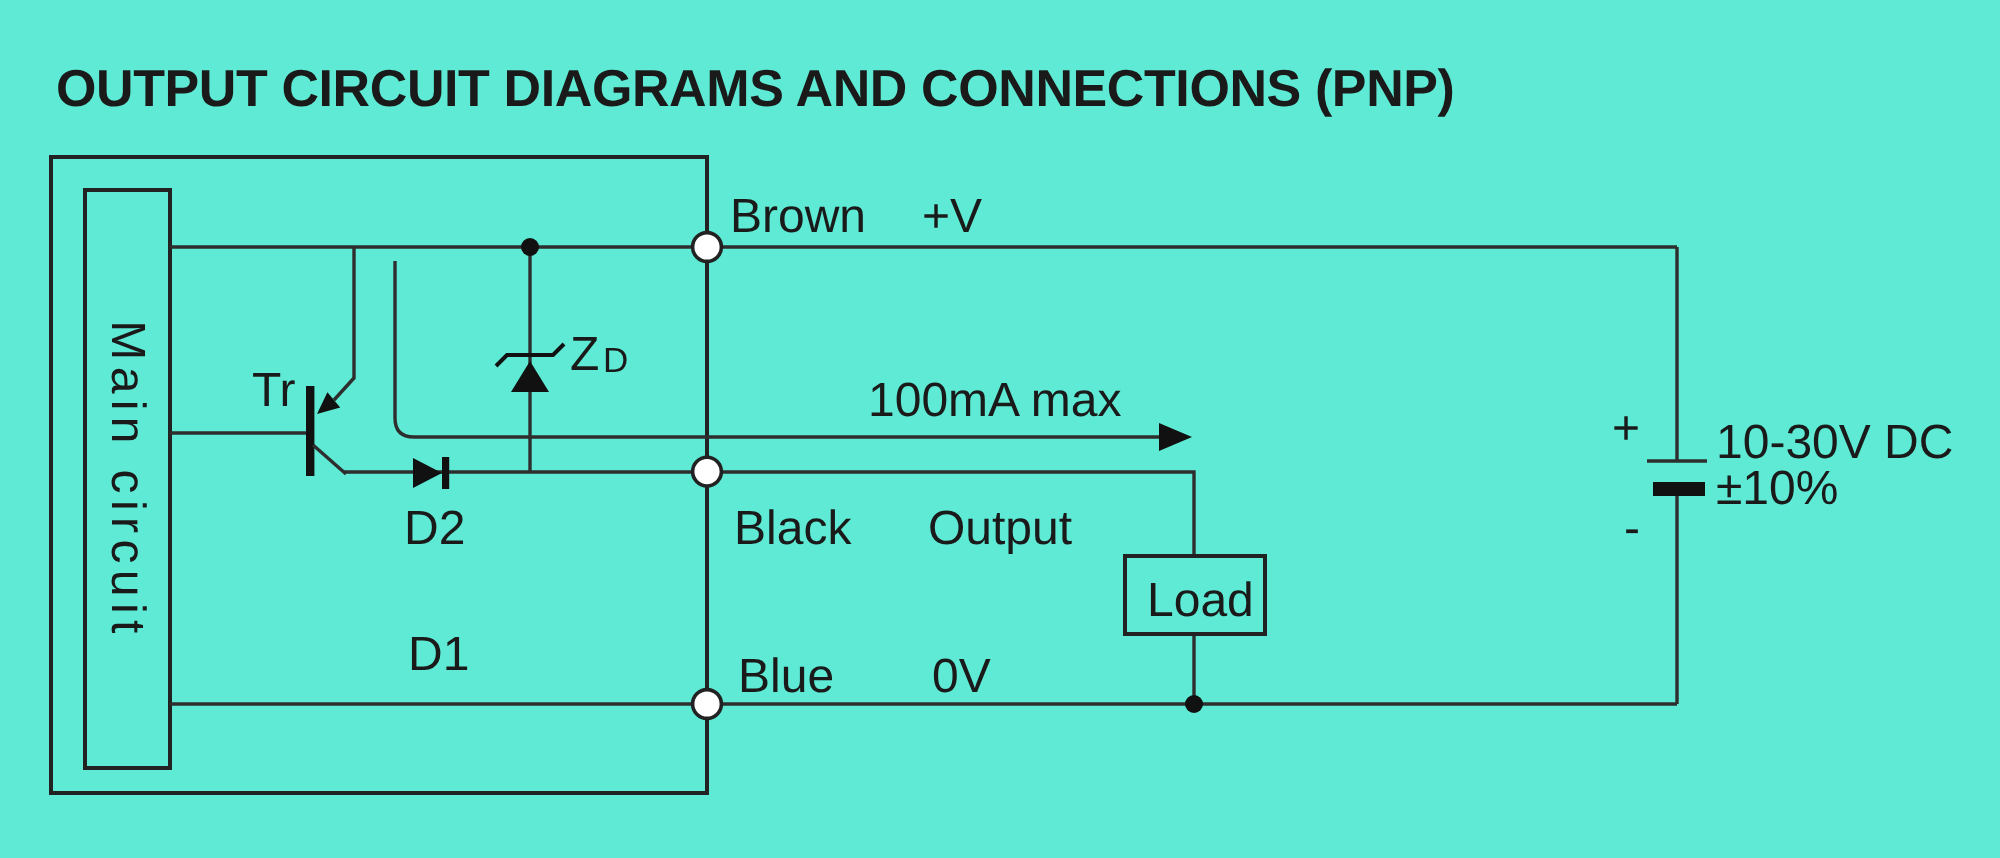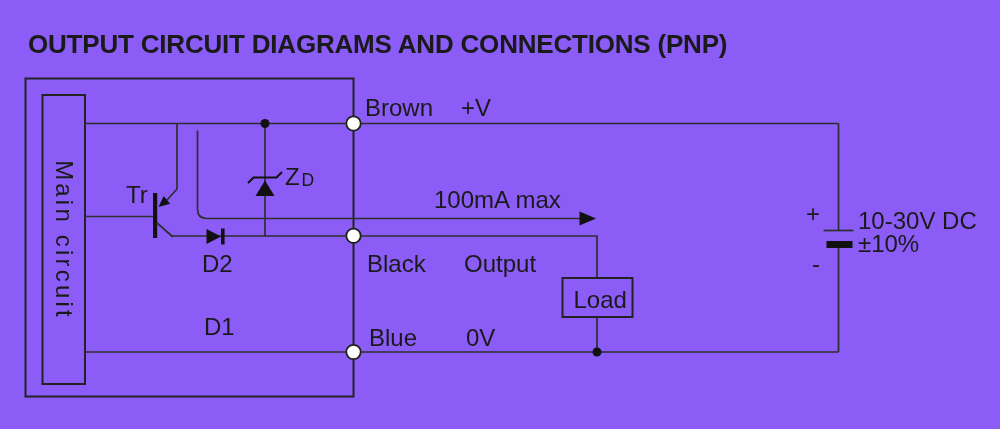--- a/index.html
+++ b/index.html
@@ -1,19 +1,19 @@
 <!DOCTYPE html>
 <html><head>
 <meta charset="utf-8">
 <style>
   html,body { margin:0; padding:0; background:#ffffff; }
   .stage {
     position:relative;
     width:1000px; height:429px;
-    background:#8b5cf6;
+    background:#5eead4;
     font-family:"Liberation Sans", sans-serif;
     overflow:hidden;
   }
   svg { position:absolute; left:0; top:0; }
   svg text {
     font-family:"Liberation Sans", sans-serif;
     fill:#1a1a1a;
   }
   .lbl    { font-size:24px; }
   .lbl-sm { font-size:17.5px; }

